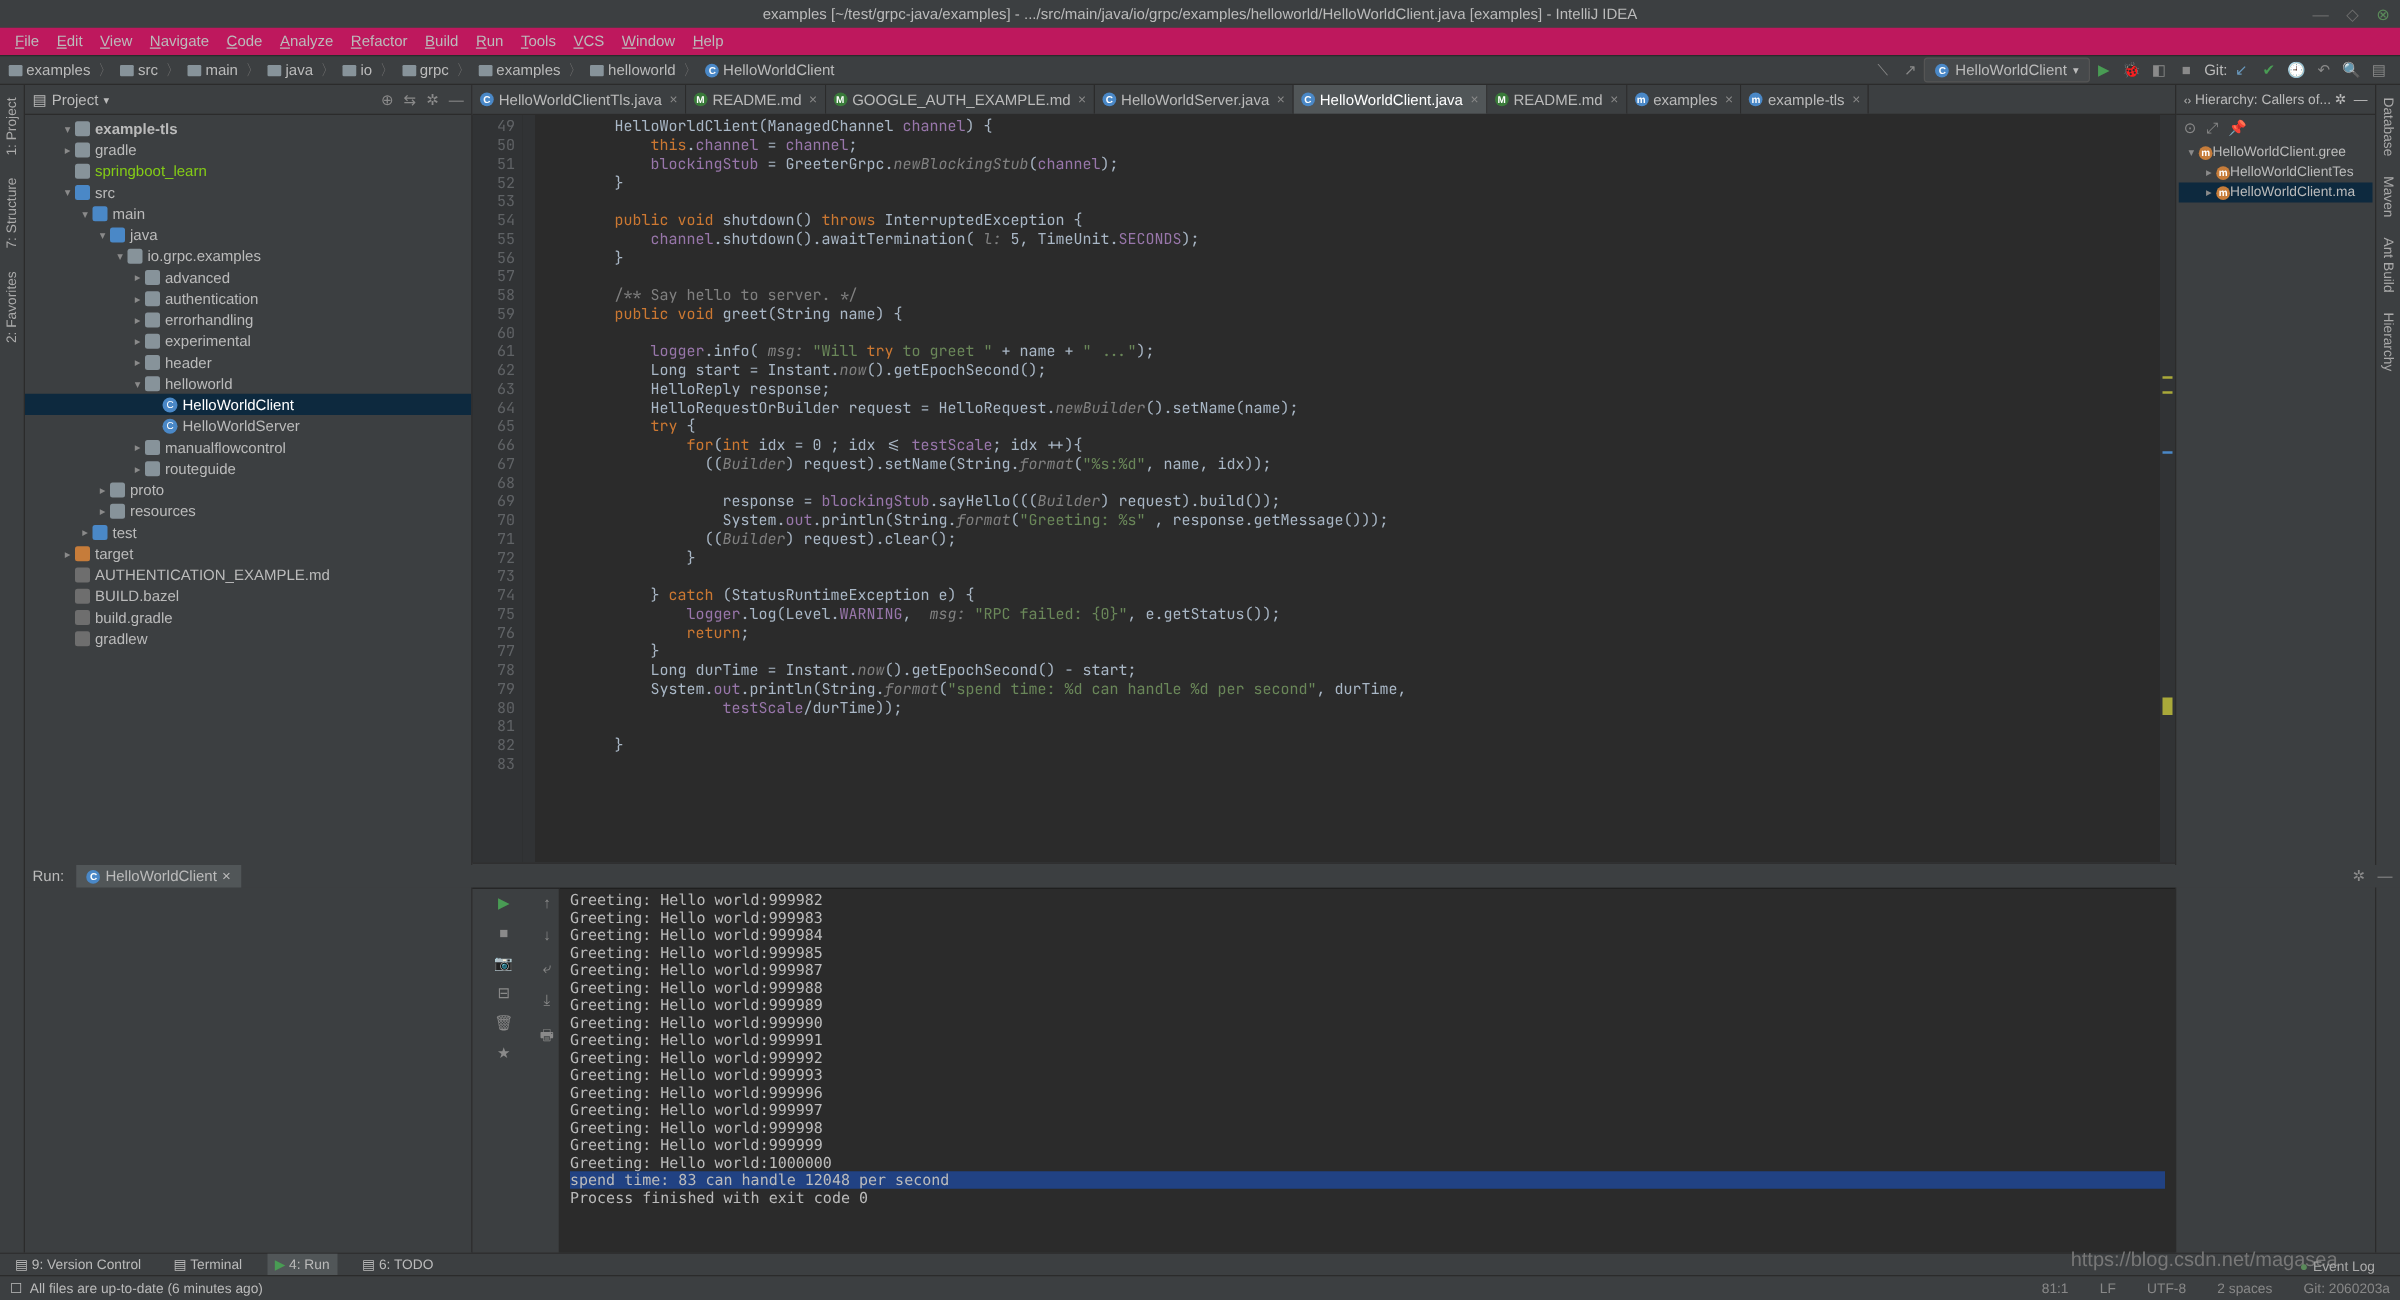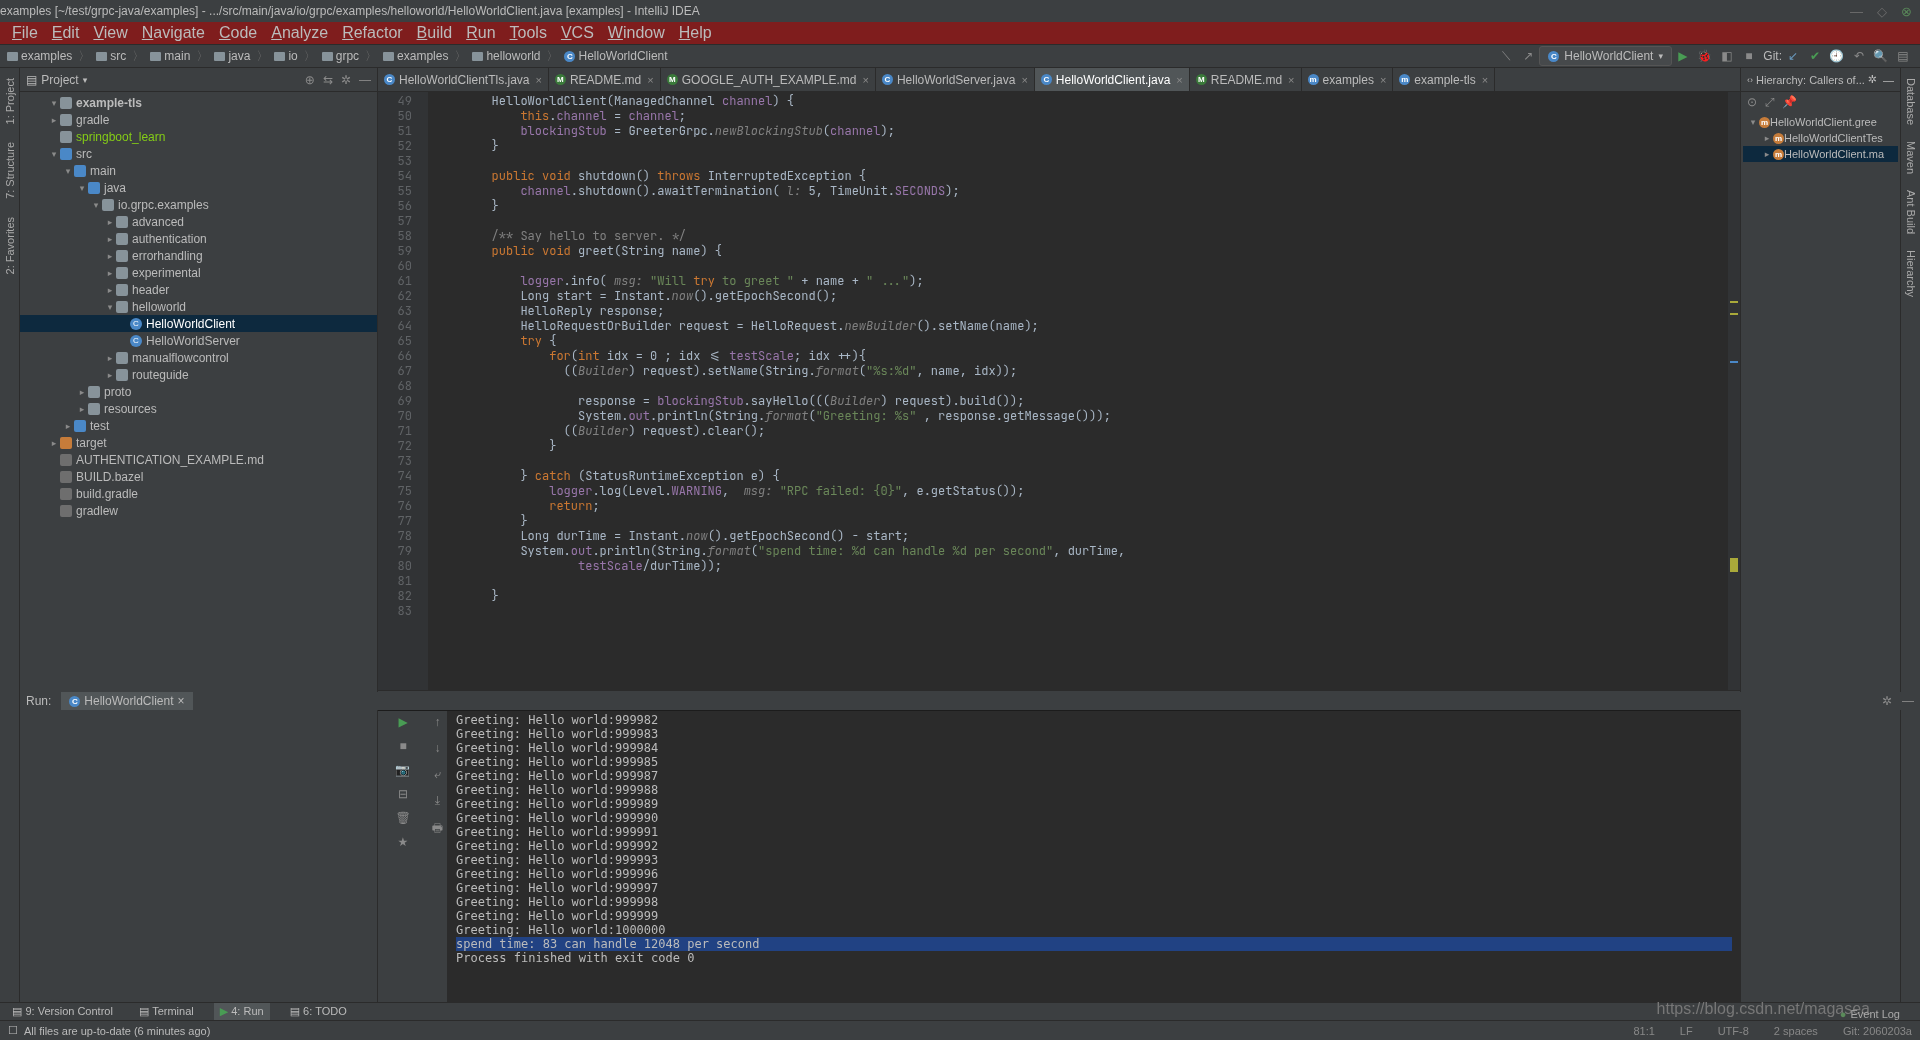--- a/index.html
+++ b/index.html
@@ -1,19 +1,19 @@
 <!DOCTYPE html>
 <html><head>
 <meta charset="utf-8">
 <style>
 * { margin:0; padding:0; box-sizing:border-box; }
 body { font-family:"Segoe UI",Arial,sans-serif; font-size:12px; background:#3c3f41; color:#bbb; width:1920px; height:1040px; overflow:hidden; position:relative; }
-.title-bar { height:22px; background:#3c3f41; display:flex; align-items:center; font-size:12px; color:#bbb; position:relative; }
+.title-bar { height:22px; background:#3c3f41; display:flex; align-items:center; justify-content:center; font-size:12px; color:#bbb; position:relative; }
 .title-bar .win-ctrl { position:absolute; right:8px; display:flex; gap:14px; color:#6e6e6e; font-size:13px; }
-.menu-bar { height:22px; background:#7f1d1d; display:flex; align-items:center; padding:0 6px; gap:2px; font-size:16px; }
+.menu-bar { height:22px; background:#be185d; display:flex; align-items:center; padding:0 6px; gap:2px; font-size:12px; }
 .menu-bar span { padding:2px 6px; cursor:pointer; }
 .menu-bar span:first-letter { text-decoration:underline; }
 .toolbar { height:24px; background:#3c3f41; border-top:1px solid #2b2b2b; border-bottom:1px solid #2b2b2b; display:flex; align-items:center; padding:0 6px; }
 .breadcrumbs { display:flex; align-items:center; gap:2px; font-size:12px; }
 .bc { display:flex; align-items:center; gap:3px; padding:0 1px; }
 .bc-sep { color:#6e6e6e; margin:0 3px; }
 .folder-ico { display:inline-block; width:11px; height:9px; background:#87939a; border-radius:1px; }
 .class-ico { display:inline-block; width:11px; height:11px; background:#4a88c7; border-radius:50%; font-size:8px; color:#fff; text-align:center; line-height:11px; font-weight:bold; }
 .class-ico.orange{background:#c67c3a;}
 .toolbar .spacer { flex:1; }

